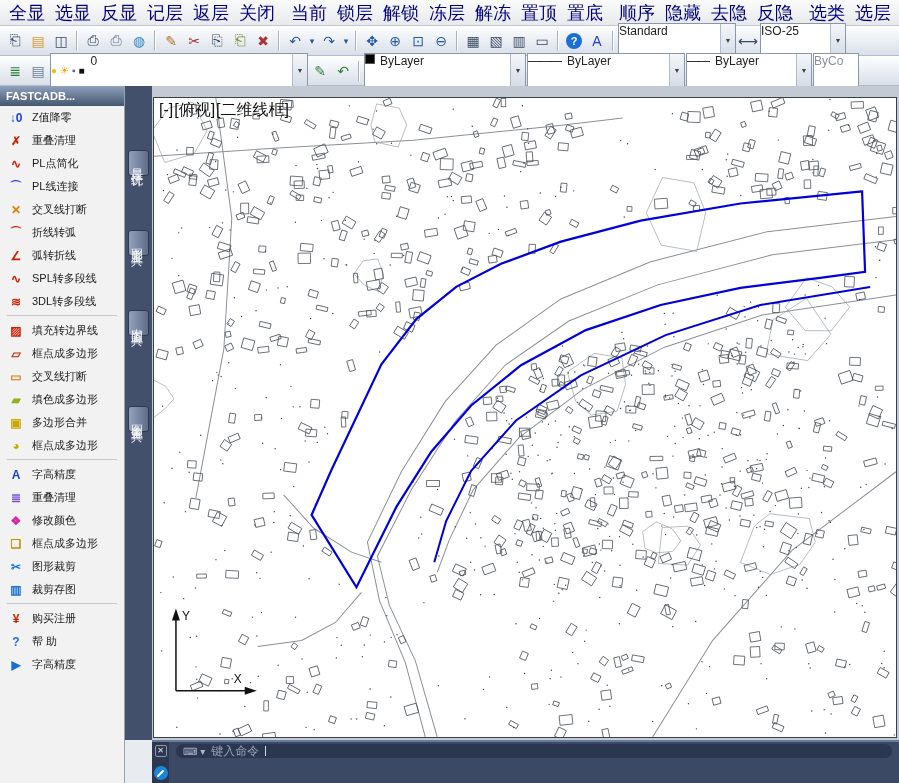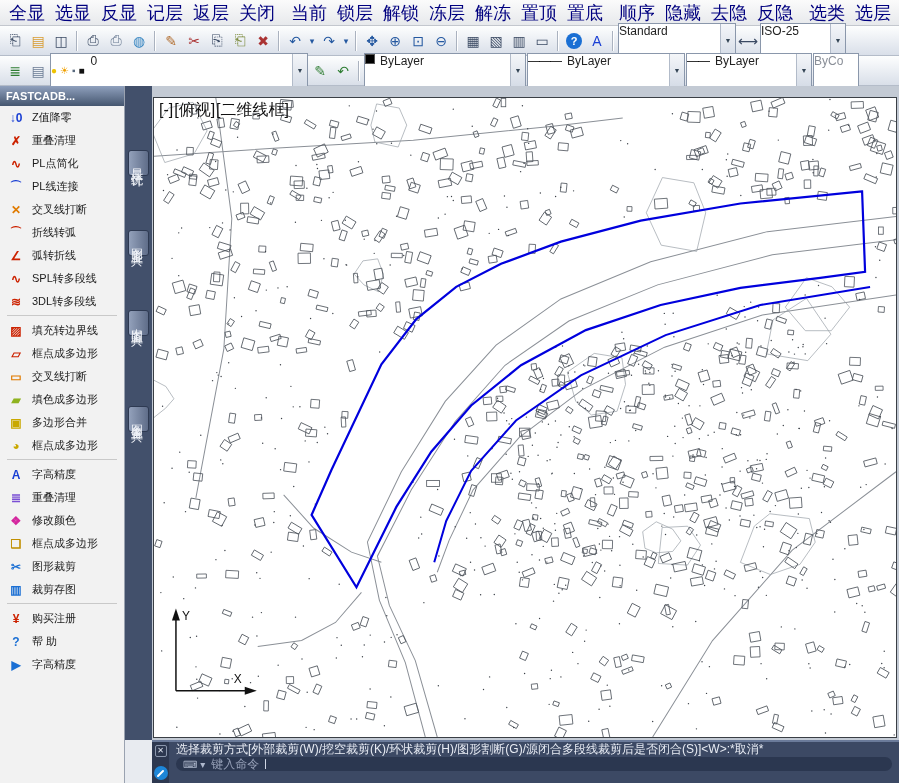--- a/index.html
+++ b/index.html
@@ -1414,21 +1414,20 @@
   <div class="cmd">
     <div class="cmd-rail">
       <div class="cmd-close">✕</div>
       <div class="cmd-wrench">
         <svg width="9" height="9">
             <path d="M2 7 L7 2" stroke="#fff" stroke-width="2" stroke-linecap="round"></path>
           </svg>
       </div>
     </div>
     <div class="cmd-body">
-      <div class="cmd-line">选择裁剪方式[外部裁剪(W)/挖空裁剪(K)/环状裁剪(H)/图形割断(G)/源闭合多段线裁剪后是否闭合(S)]&lt;W&gt;:*取消*</div>
       <div class="cmd-input">
         <span class="cmd-prompt-icon">⌨ ▾</span>
         <span>键入命令</span>
         <span class="caret"></span>
       </div>
     </div>
   </div>
 
 </div>
 

